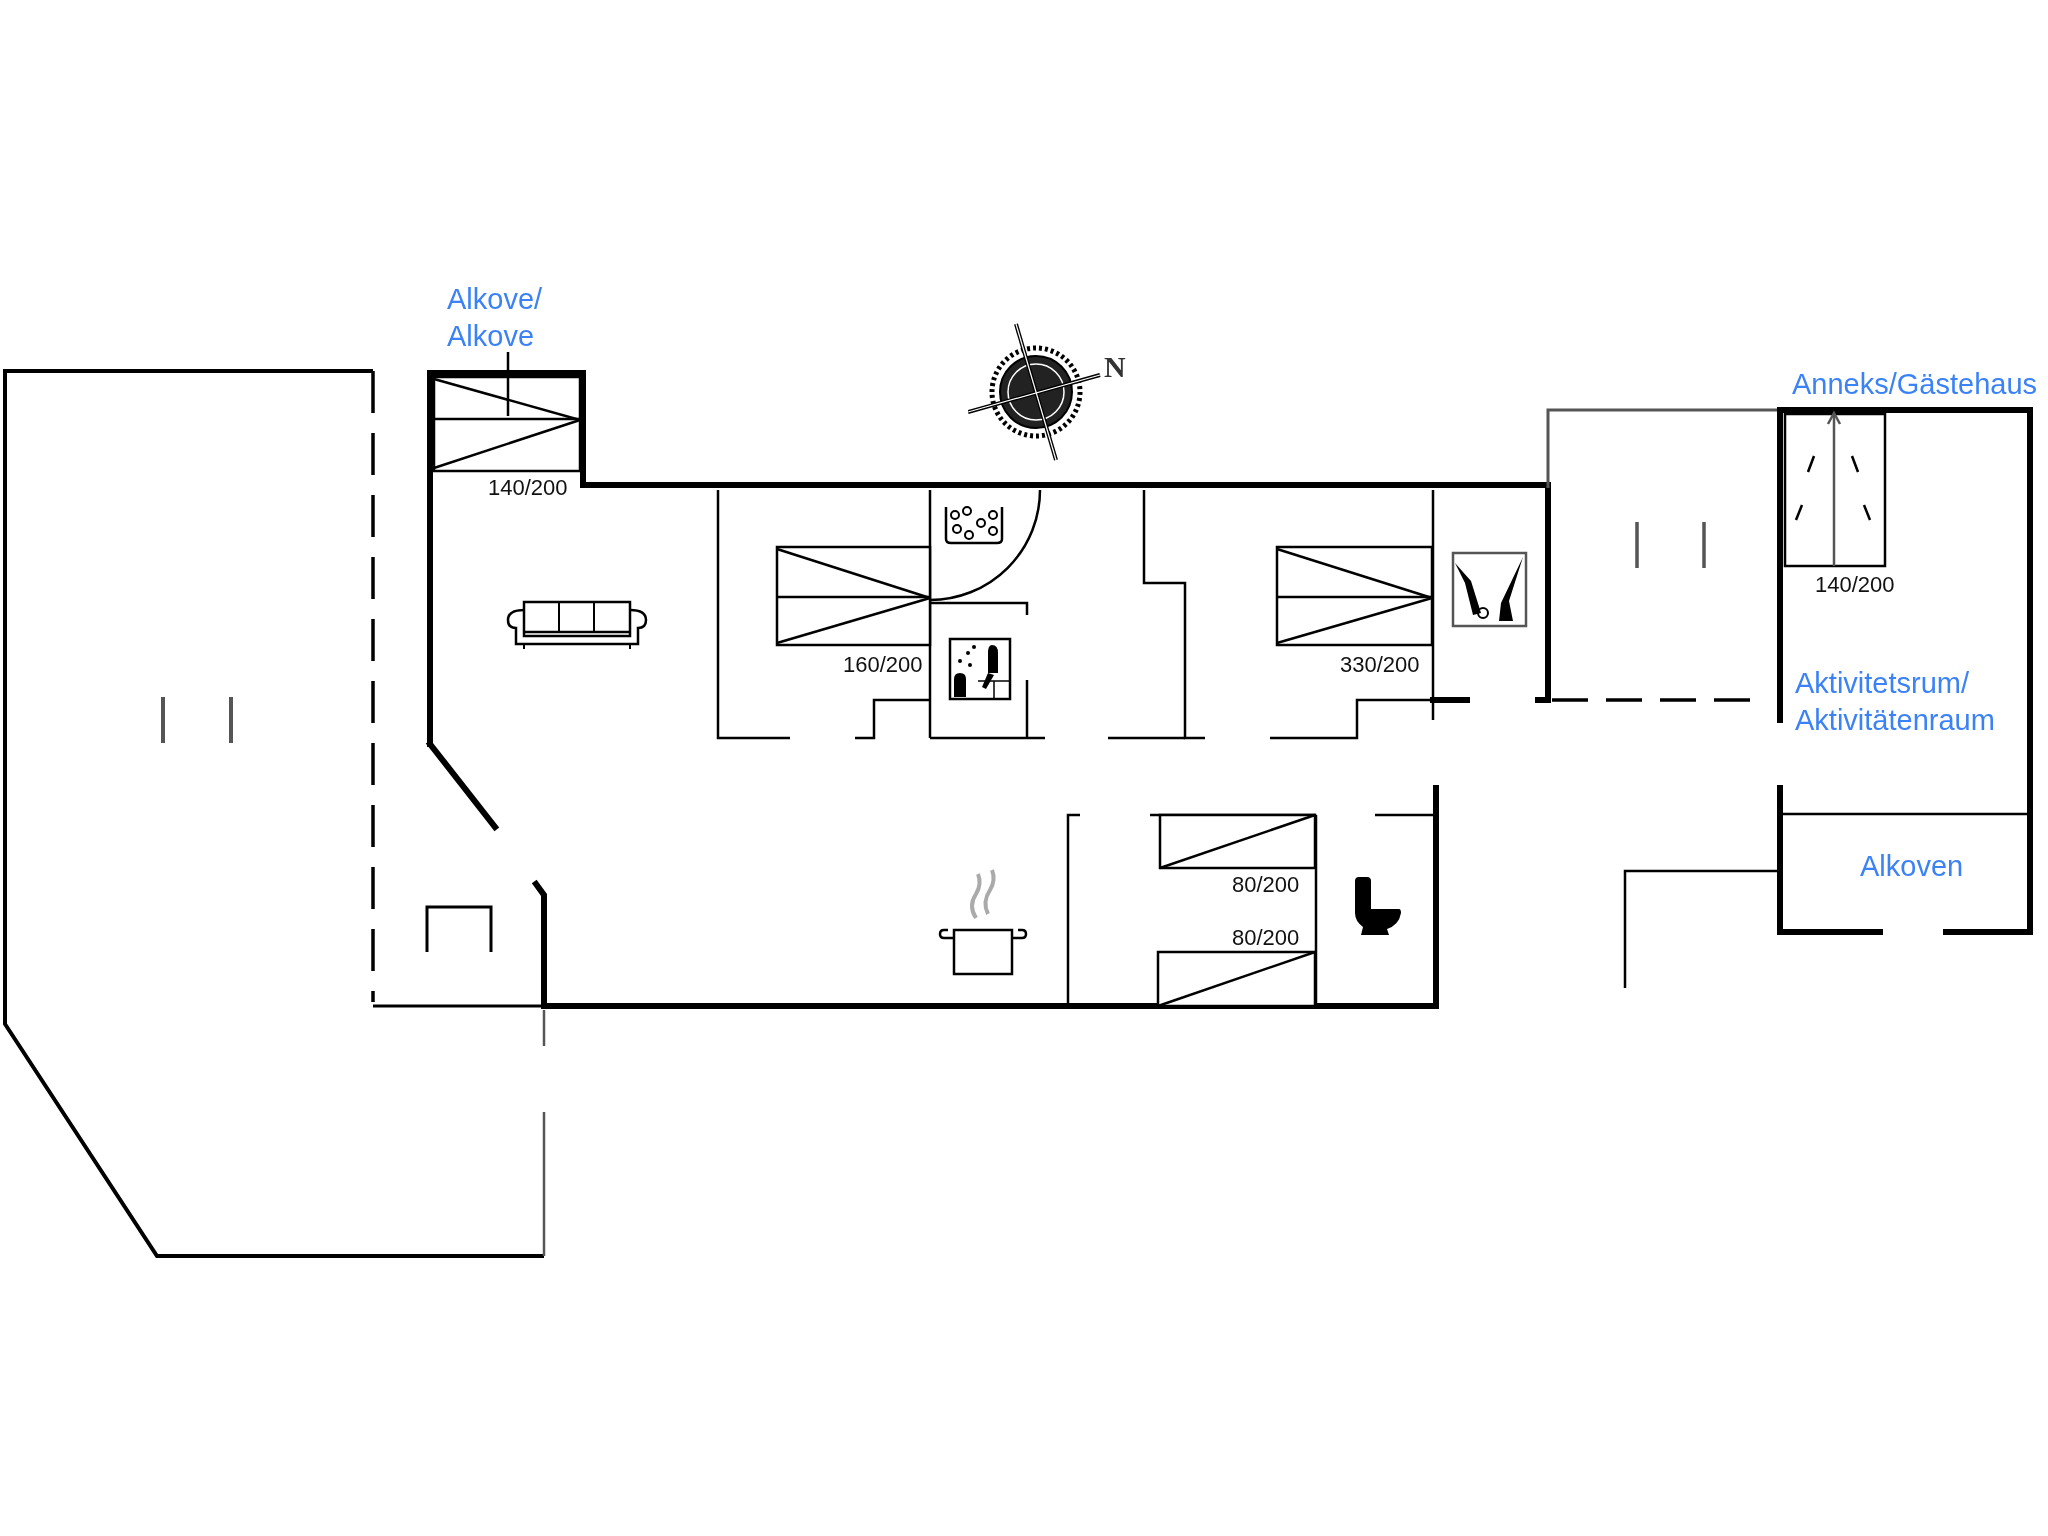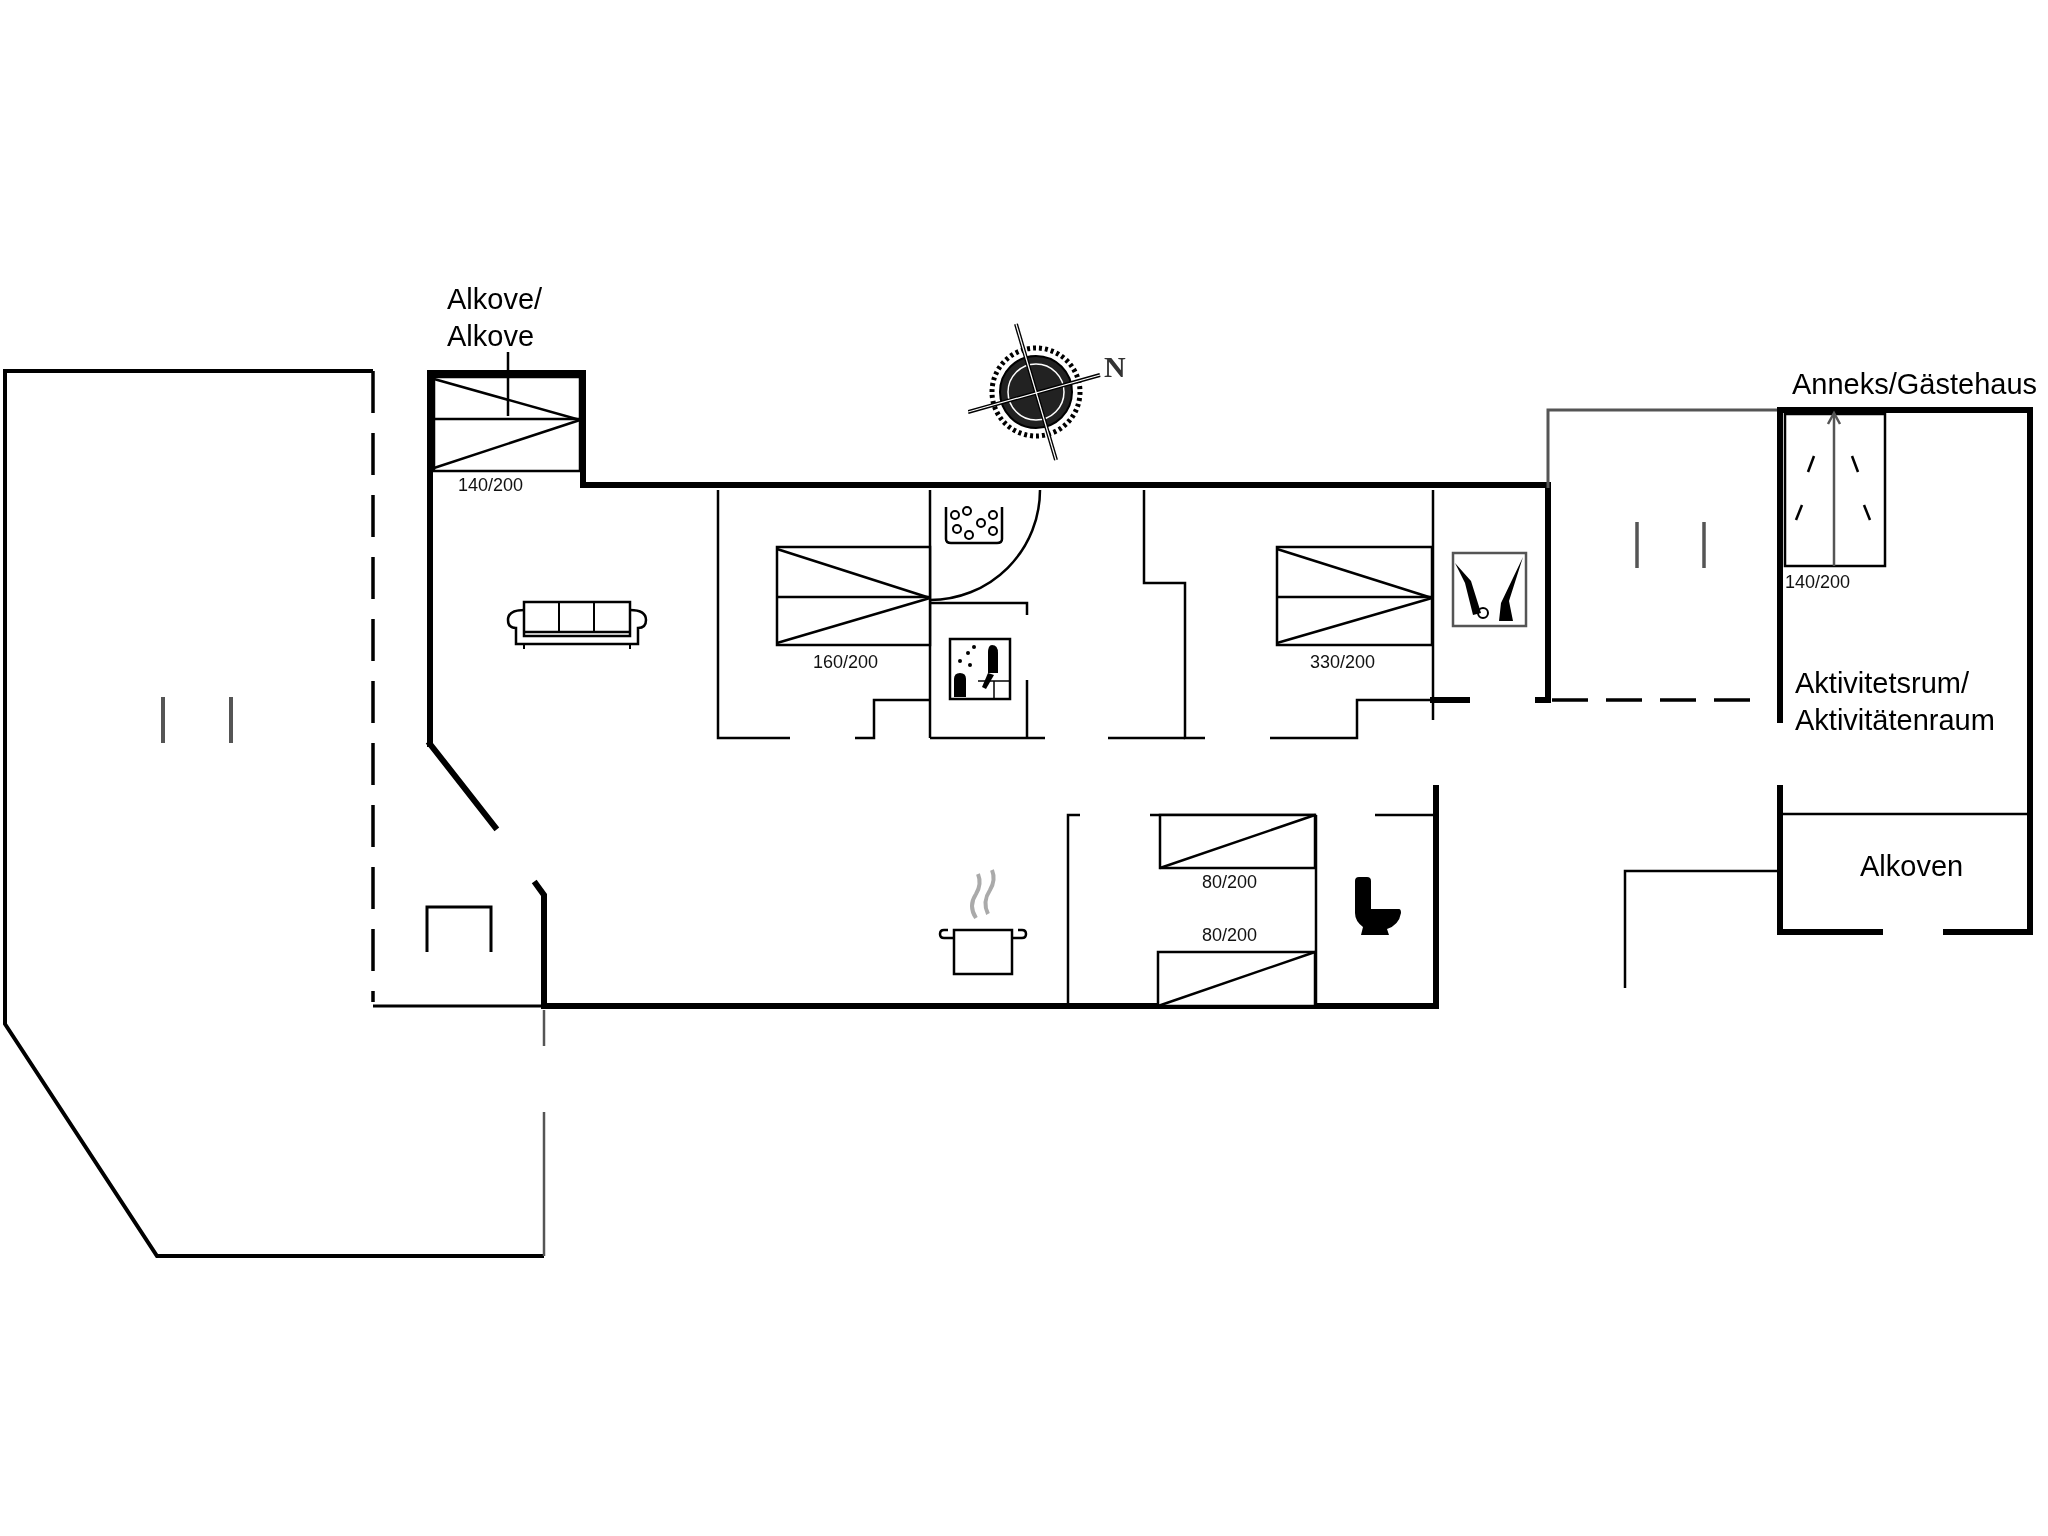--- a/index.html
+++ b/index.html
@@ -4,22 +4,22 @@
 <style>
   html, body { margin:0; padding:0; background:#ffffff; }
   body { width:2048px; height:1536px; overflow:hidden; position:relative; font-family:"Liberation Sans", sans-serif; }
   svg#plan { position:absolute; left:0; top:0; width:2048px; height:1536px; }
   .w-thick { stroke:#000; stroke-width:6; fill:none; stroke-linecap:square; }
   .w-mid { stroke:#000; stroke-width:4; fill:none; }
   .w-thin { stroke:#000; stroke-width:2.5; fill:none; }
   .w-grey { stroke:#555; stroke-width:2.5; fill:none; }
   .w-dash { stroke:#000; stroke-width:3.5; fill:none; stroke-dasharray:42 20; }
   .bed { stroke:#000; stroke-width:2.5; fill:#fff; }
-  .lbl { position:absolute; color:#000000; font-size:29px; line-height:37px; white-space:nowrap; }
-  .bedlbl { position:absolute; color:#111; font-size:18px; white-space:nowrap; }
+  .lbl { position:absolute; color:#3b82f6; font-size:29px; line-height:37px; white-space:nowrap; }
+  .bedlbl { position:absolute; color:#111; font-size:22px; white-space:nowrap;margin-left:30px; }
   .icon { position:absolute; }
 </style>
 </head>
 <body>
 
 <svg id="plan" viewBox="0 0 2048 1536">
 
   <g>
     <polyline class="w-mid" points="373,371 5,371 5,1024 157,1256 544,1256"></polyline>
     <line class="w-grey" x1="544" y1="1112" x2="544" y2="1256"></line>

